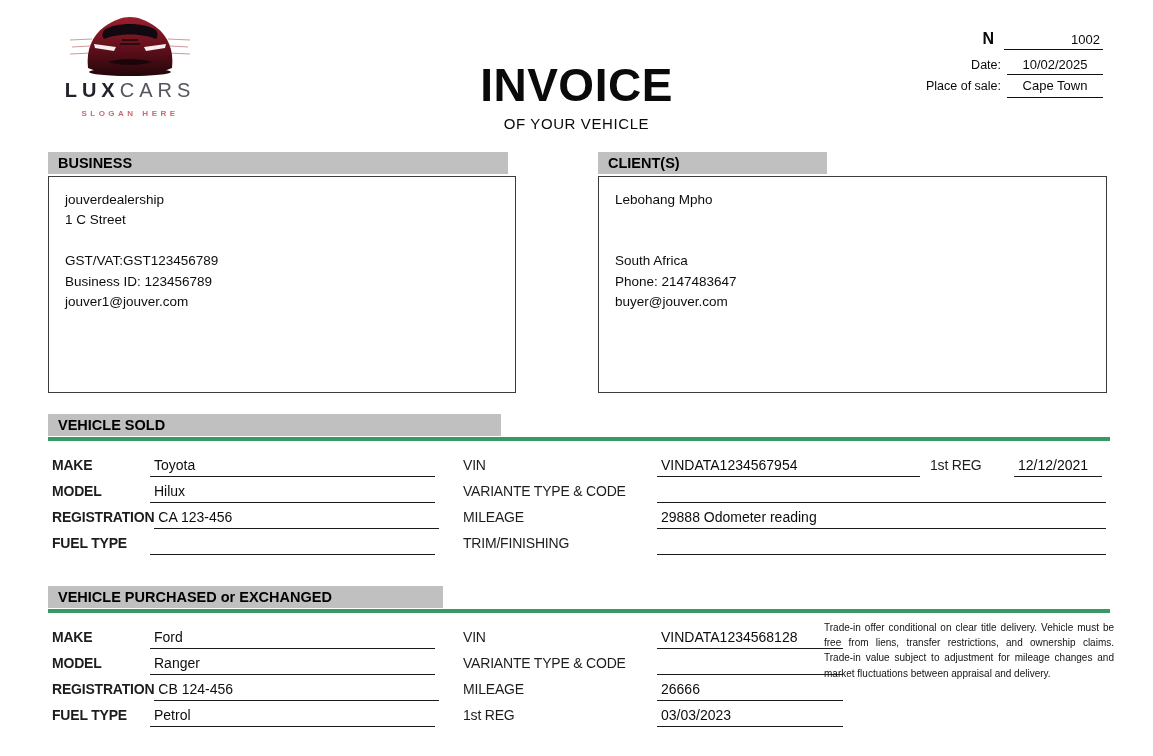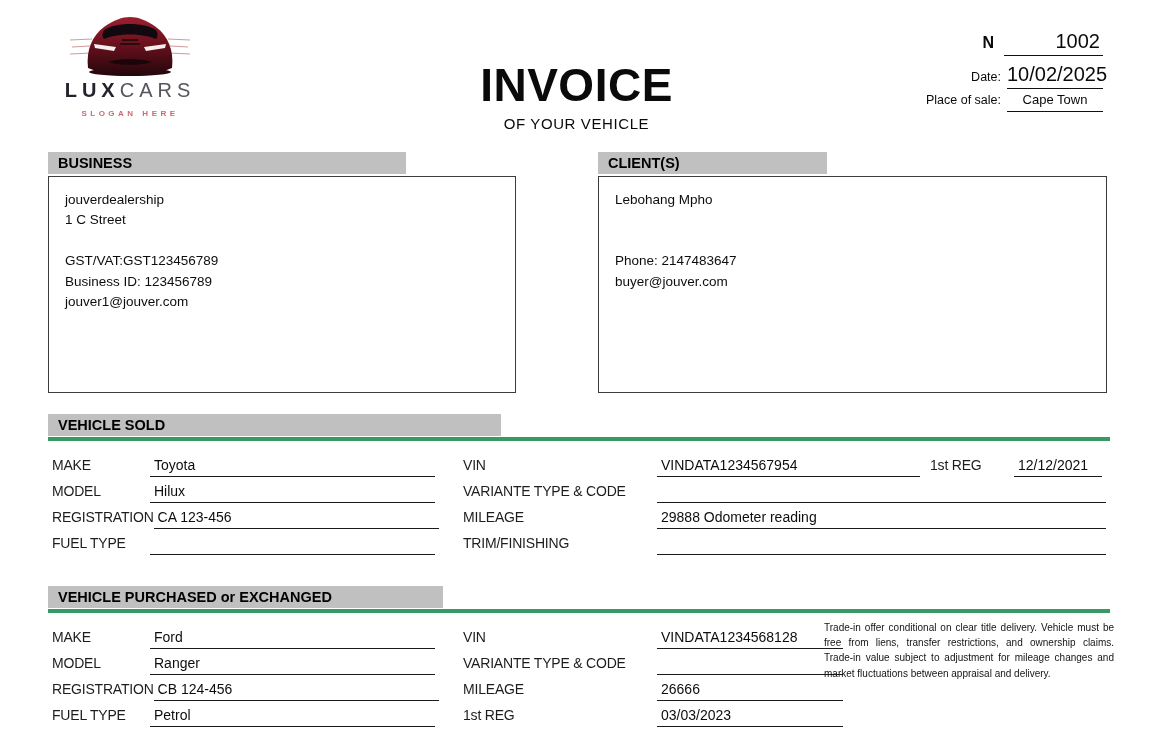--- a/index.html
+++ b/index.html
@@ -17,38 +17,38 @@
   
   .title-block{position:absolute;left:0;right:0;top:32px;text-align:center;margin-top:30px;}
   .title{font-size:46px;font-weight:700;color:#0a0a0a;line-height:1;letter-spacing:0.5px;}
   .subtitle{margin-top:7px;font-size:15px;letter-spacing:0.6px;color:#0a0a0a;}
   
   .meta{position:absolute;top:30px;right:50px;width:230px;}
   .meta-row{display:flex;align-items:baseline;justify-content:flex-end;}
   .meta-label{font-size:12.5px;margin-right:6px;white-space:nowrap;color:#0a0a0a;}
   .meta-label.nlab{font-weight:700;font-size:16px;margin-right:10px;}
   .meta-value{display:inline-block;width:96px;border-bottom:1.6px solid #111;
-    font-size:20px;text-align:center;padding-bottom:2px;color:#0a0a0a;white-space:nowrap;}
+    font-size:13px;text-align:center;padding-bottom:2px;color:#0a0a0a;white-space:nowrap;}
   .meta-value.num{text-align:right;padding-right:3px;}
   .meta-value.place{font-size:13px;padding-bottom:4px;}
   .mr1{margin-bottom:7px;} .mr2{margin-bottom:3px;}
   
   .bar{position:absolute;height:22px;line-height:22px;background:#c0c0c0;
     font-weight:700;font-size:14.5px;padding-left:10px;color:#000;box-sizing:border-box;white-space:nowrap;}
   
   .pbox{position:absolute;border:1px solid #3c3c3c;box-sizing:border-box;
     padding:15px 16px;background:#fff;}
   .pbox .line{height:20.4px;font-size:13.5px;color:#0d0d0d;white-space:nowrap;}
   
   .greenline{position:absolute;left:48px;width:1062px;height:4px;background:#379963;}
   
   .fgroup{position:absolute;}
   .frow{display:flex;align-items:flex-end;height:26px;}
   .flabel{flex:0 0 98px;padding-bottom:4px;font-size:14px;color:#1d1d1d;
-    letter-spacing:-0.2px;white-space:nowrap;}
+    letter-spacing:-0.2px;white-space:nowrap;font-weight:bold;}
   .flabel-r{flex:0 0 194px;padding-bottom:4px;font-size:14px;color:#1d1d1d;
     letter-spacing:-0.2px;white-space:nowrap;}
   .fvalue{border-bottom:1.5px solid #1a1a1a;padding:0 2px 3px 4px;font-size:14px;
     color:#0d0d0d;white-space:nowrap;overflow:hidden;box-sizing:border-box;}
   .w-left{flex:0 0 285px;}
   .w-vin1{flex:0 0 263px;}
   .reg-label{flex:0 0 56px;margin-left:10px;padding-bottom:4px;font-size:14px;
     color:#1d1d1d;letter-spacing:-0.2px;white-space:nowrap;}
   .w-date{flex:0 0 88px;margin-left:28px;text-align:left;}
   .w-full{flex:0 0 449px;}
@@ -109,35 +109,36 @@
     <div class="meta-row mr2">
       <span class="meta-label">Date:</span>
       <span class="meta-value">10/02/2025</span>
     </div>
     <div class="meta-row">
       <span class="meta-label">Place of sale:</span>
       <span class="meta-value place">Cape Town</span>
     </div>
   </div>
 
-  <div class="bar" style="left:48px;top:152px;width:358px;">BUSINESS</div>
+  <div class="bar" style="left:48px;top:152px;width:460px;">BUSINESS</div>
   <div class="pbox" style="left:48px;top:176px;width:468px;height:217px;">
     <div class="line">jouverdealership</div>
     <div class="line">1 C Street</div>
     <div class="line"></div>
     <div class="line">GST/VAT:GST123456789</div>
     <div class="line">Business ID: 123456789</div>
     <div class="line">jouver1@jouver.com</div>
   </div>
 
   <div class="bar" style="left:598px;top:152px;width:229px;">CLIENT(S)</div>
   <div class="pbox" style="left:598px;top:176px;width:509px;height:217px;">
     <div class="line">Lebohang Mpho</div>
     <div class="line"></div>
     <div class="line"></div>
+    <div class="line">South Africa</div>
     <div class="line">Phone: 2147483647</div>
     <div class="line">buyer@jouver.com</div>
   </div>
 
   <div class="bar" style="left:48px;top:414px;width:453px;">VEHICLE SOLD</div>
   <div class="greenline" style="top:437px;"></div>
 
   <div class="fgroup" style="left:52px;top:451px;width:400px;">
     <div class="frow">
       <span class="flabel">MAKE</span>

